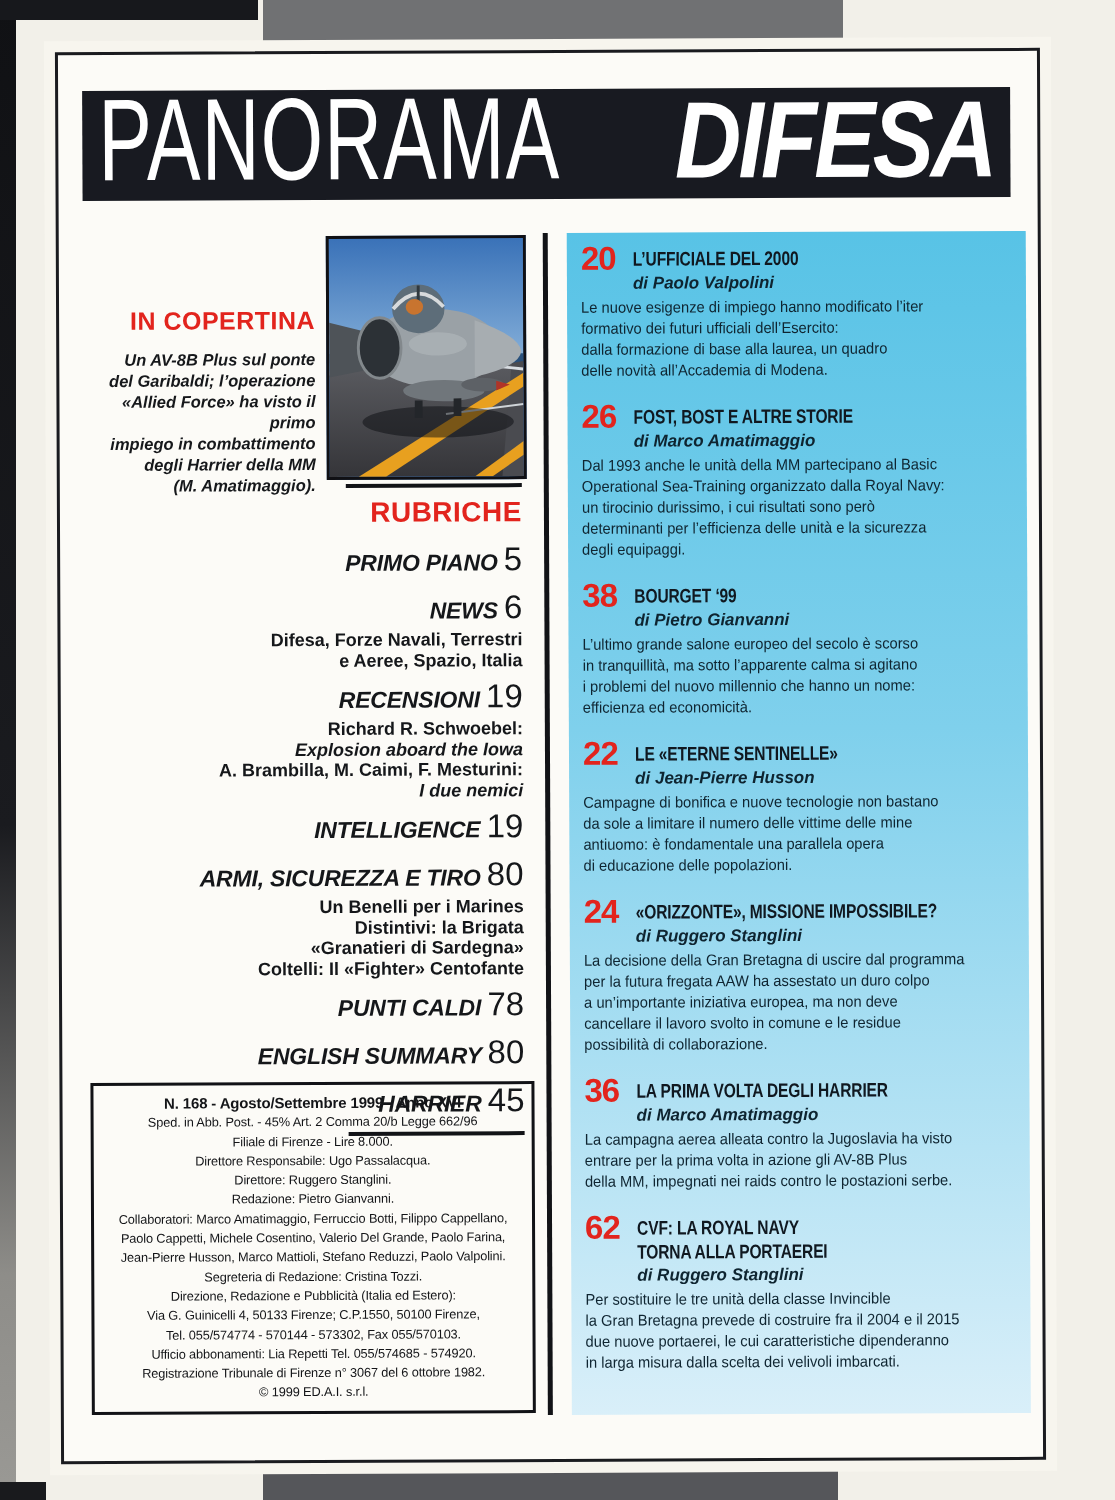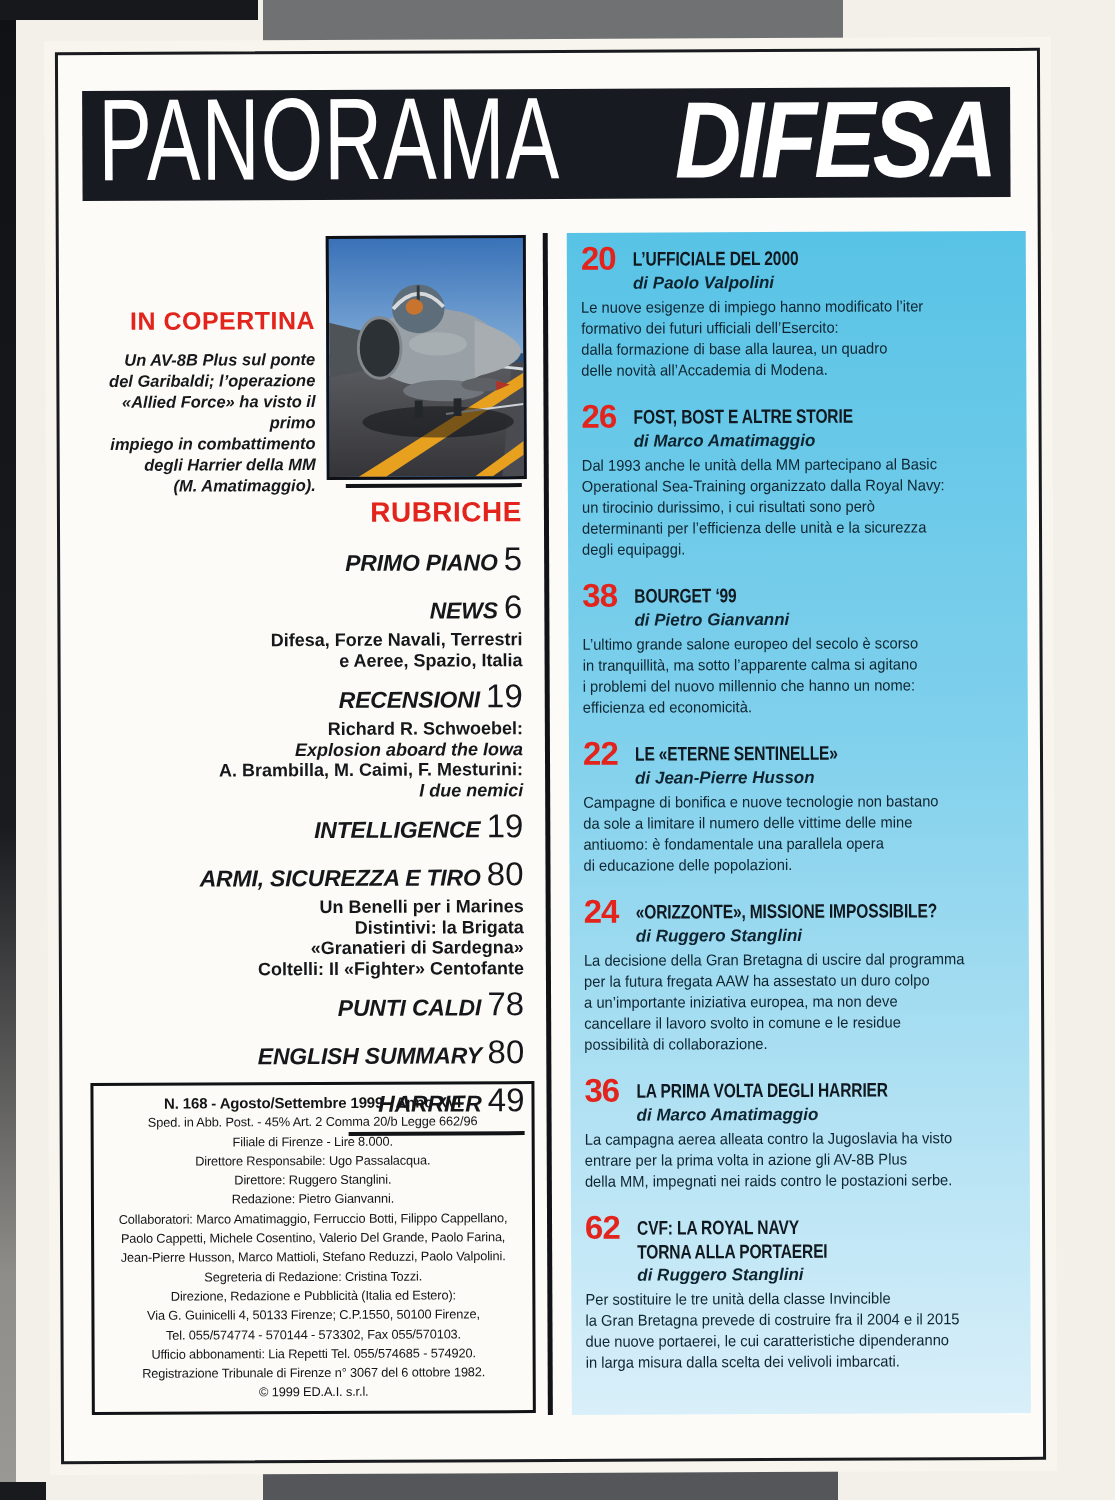--- a/index.html
+++ b/index.html
@@ -191,21 +191,21 @@
           <div class="rub-sub">«Granatieri di Sardegna»</div>
           <div class="rub-sub">Coltelli: Il «Fighter» Centofante</div>
         </div>
         <div class="rub-entry">
           <div class="rub-row"><span class="rub-label">PUNTI CALDI </span><span class="rub-page">78</span></div>
         </div>
         <div class="rub-entry">
           <div class="rub-row"><span class="rub-label">ENGLISH SUMMARY </span><span class="rub-page">80</span></div>
         </div>
         <div class="rub-entry">
-          <div class="rub-row"><span class="rub-label">HARRIER </span><span class="rub-page">49</span></div>
+          <div class="rub-row"><span class="rub-label">HARRIER </span><span class="rub-page">45</span></div>
         </div>
       </div>
     <div class="rub-rule"></div>
   </div>
 
   <div class="colophon">
     <div id="colophon-lines">
         <div class="colo-line bold">N. 168 - Agosto/Settembre 1999 - Anno XVI</div>
         <div class="colo-line">Sped. in Abb. Post. - 45% Art. 2 Comma 20/b Legge 662/96</div>
         <div class="colo-line">Filiale di Firenze - Lire 8.000.</div>

